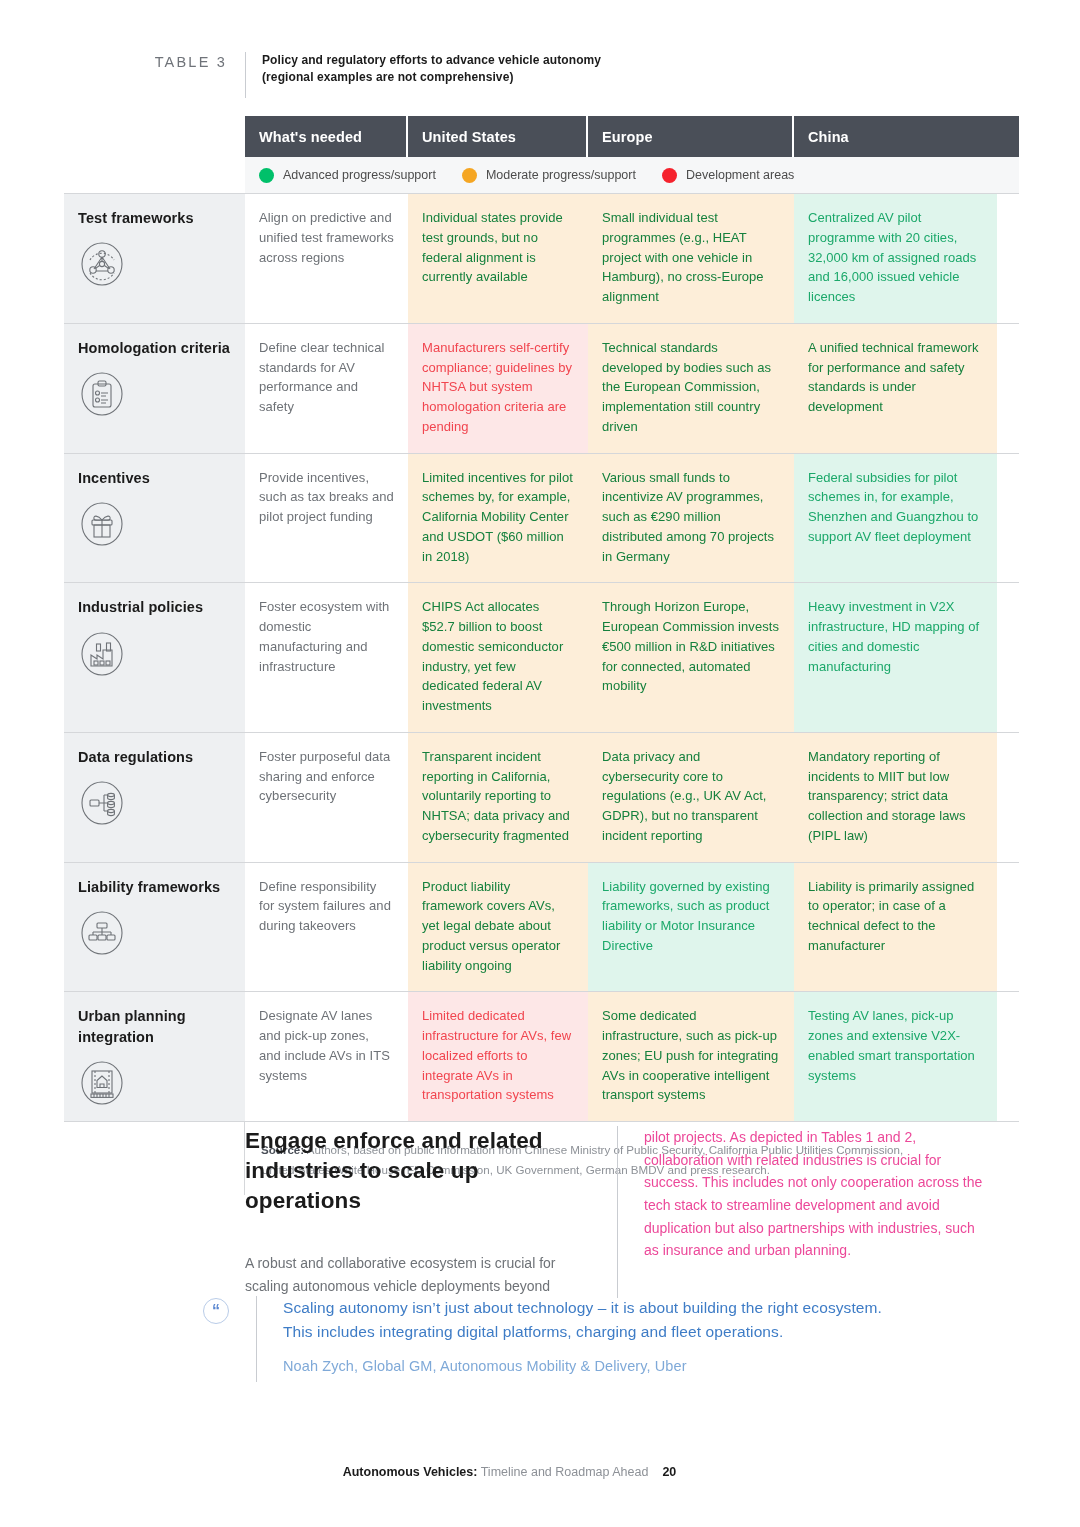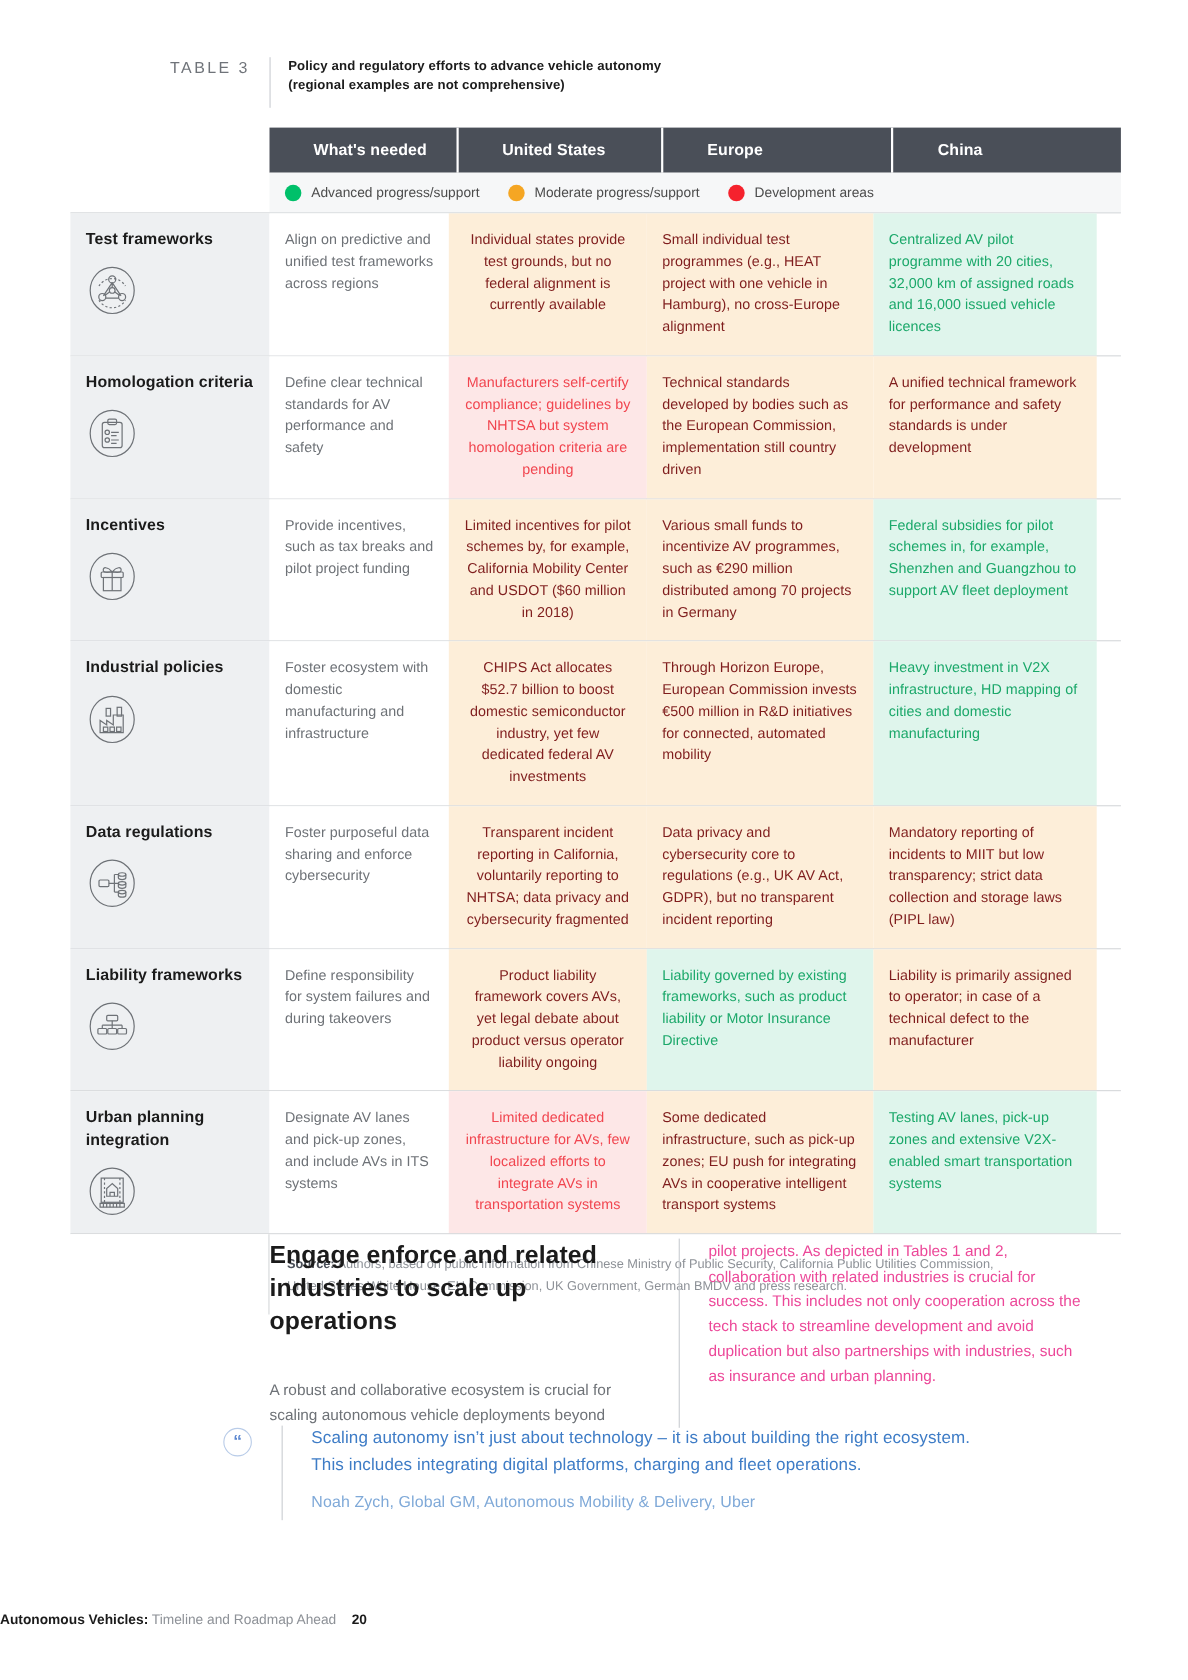--- a/index.html
+++ b/index.html
@@ -59,25 +59,24 @@
   }
   .th {
     color: #ffffff;
     font-size: 14.5px;
     font-weight: bold;
     display: flex;
     align-items: center;
     padding-left: 14px;
     border-right: 2px solid #ffffff;
     letter-spacing: .1px;
-    margin-left: 26px;
   }
   .th:last-child { border-right: none; }
   .c-need { width: 163px; }
-  .c-us   { width: 180px; text-align: center; }
+  .c-us   { width: 180px; }
   .c-eu   { width: 206px; }
   .c-cn   { width: 203px; }
 
   .legend {
     display: flex;
     align-items: center;
     margin-left: 181px;
     height: 36px;
     background: #f6f7f8;
     padding-left: 14px;
@@ -105,21 +104,21 @@
   }
   .icon-holder { margin-top: 12px; }
   .cell {
     padding: 14px 14px 16px 14px;
     font-size: 13px;
     line-height: 1.52;
     letter-spacing: .05px;
   }
   .cell.need { color: #6e7277; background: #ffffff; }
   .cell.green  { background: #dff5ec; color: #1ba86a; }
-  .cell.orange { background: #fdeed9; color: #7f1d1d; }
+  .cell.orange { background: #fdeed9; color: #15803d; }
   .cell.red    { background: #fde7e7; color: #f1454f; }
 
   .table-foot {
     display: flex;
     border-top: 1px solid #d5d7da;
   }
   .foot-spacer { width: 181px; background: #ffffff; border-right: 1px solid #d5d7da; }
   .source {
     padding: 18px 12px 14px 16px;
     font-size: 11.6px;
@@ -189,21 +188,21 @@
     font-size: 14.5px;
     color: #7fa9d8;
     letter-spacing: .1px;
   }
 
   
   .footer {
     position: absolute;
     left: 0; top: 1465px;
     width: 1019px;
-    text-align: left;
+    text-align: center;
     font-size: 12.5px;
     color: #8d9197;
   }
   .footer b { color: #1b1b1b; font-weight: bold; }
   .footer .pg { color: #1b1b1b; font-weight: bold; margin-left: 14px; }
 
   svg.ic { display: block; }
 </style>
 </head>
 <body>

